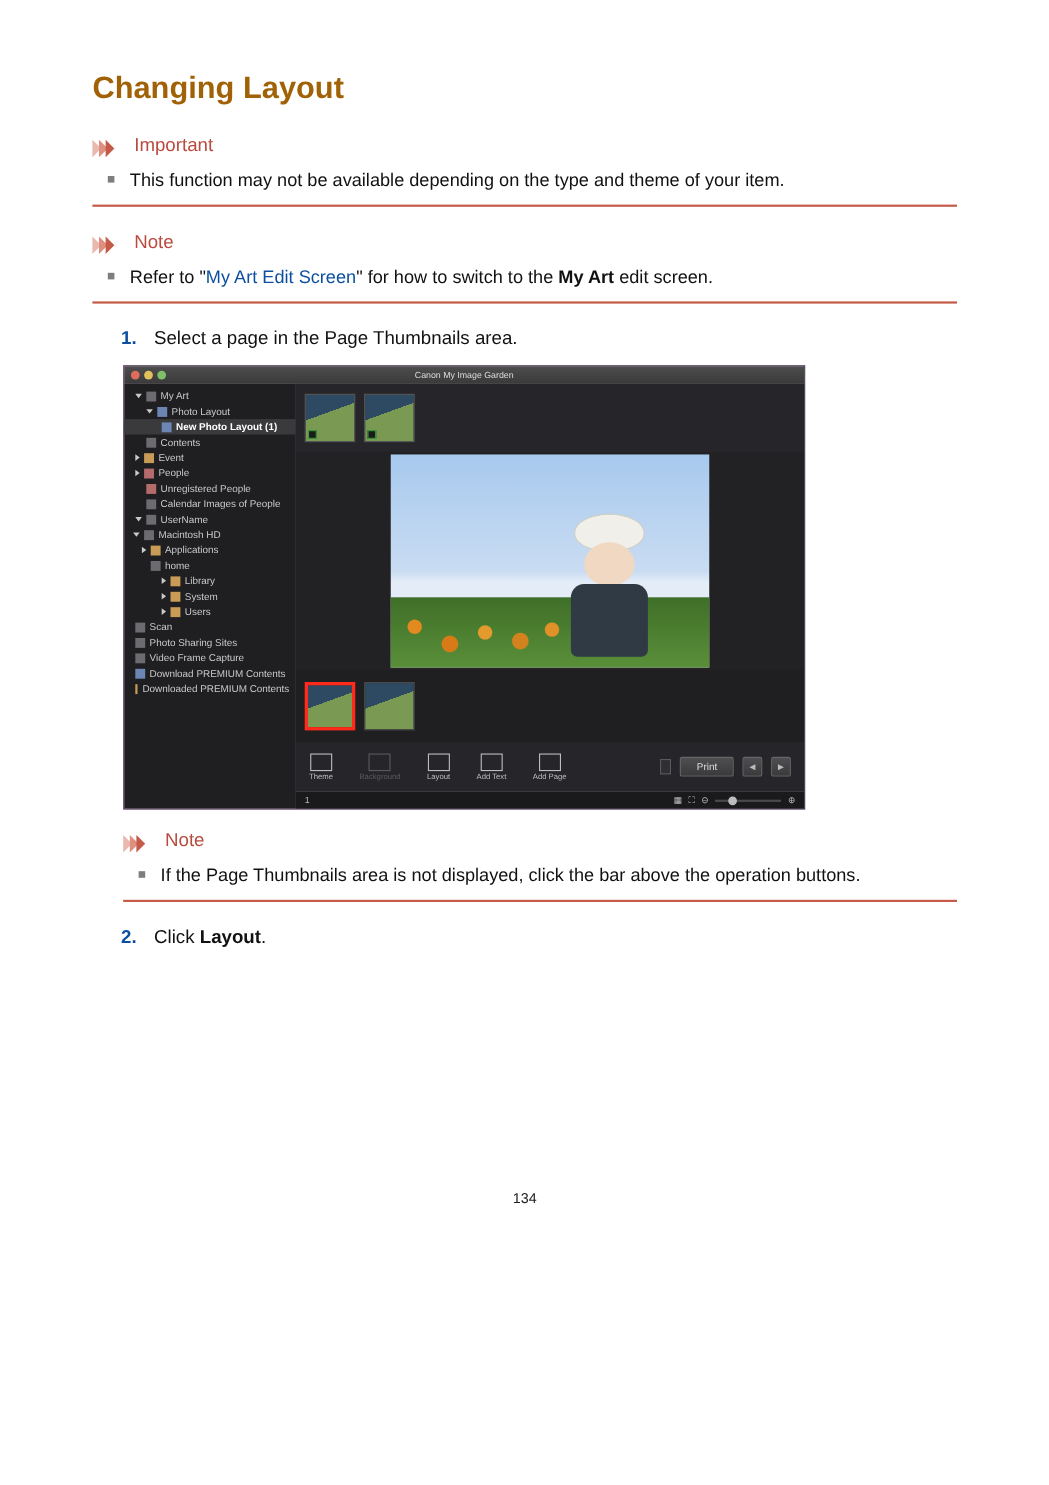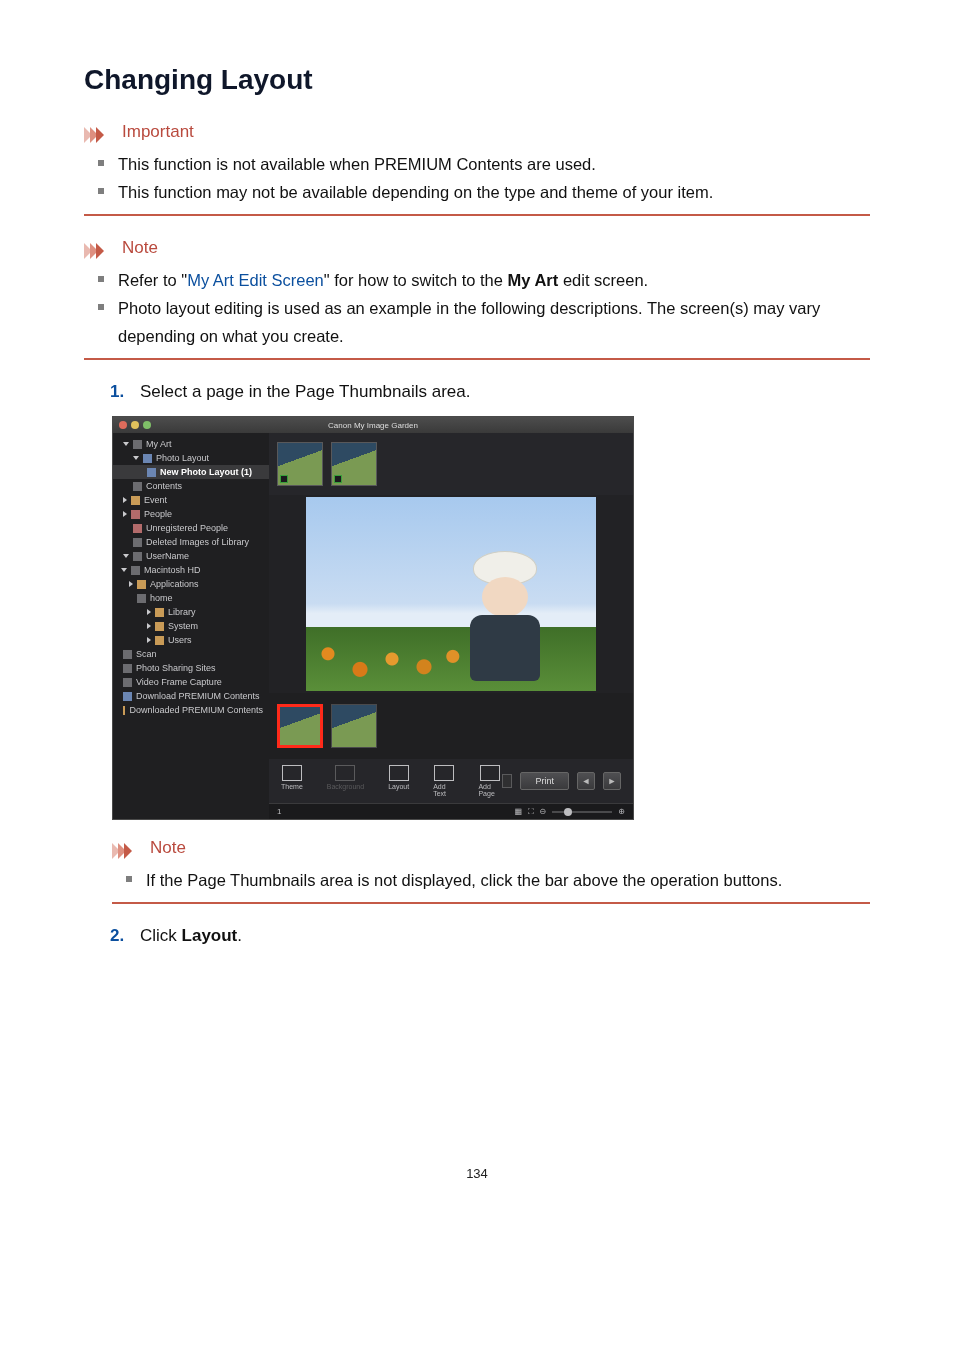--- a/index.html
+++ b/index.html
@@ -7,21 +7,21 @@
     margin: 0;
     padding: 0;
     font-family: Arial, Helvetica, sans-serif;
     background: #fff;
     width: 954px;
   }
   .page {
     padding: 64px 84px 40px 84px;
   }
   h1 {
-    color: #0f172a;
+    color: #a16207;
     font-size: 28px;
     font-weight: bold;
     margin: 0 0 26px 0;
   }
   .intro {
     font-size: 16.5px;
     color: #111;
     margin-bottom: 26px;
     line-height: 1.55;
   }
@@ -84,21 +84,21 @@
     margin-bottom: 14px;
   }
   .step-num {
     color: #0b4f9e;
     font-weight: bold;
     font-size: 17px;
     min-width: 20px;
   }
   
   .shot {
-    width: 522px;
+    width: 620px;
     height: 404px;
     background: #f0abfc;
     border: 1px solid #4a4a4a;
     margin: 4px 12px 18px 2px;
     display: flex;
     flex-direction: column;
     font-family: "Helvetica Neue", Arial, sans-serif;
   }
   .shot-titlebar {
     height: 16px;
@@ -170,36 +170,34 @@
   <h1>Changing Layout</h1>
 
 
   <div class="callout-head">
     <span class="chevrons-icon">
       <span class="chev c1"></span><span class="chev c2"></span><span class="chev c3"></span>
     </span>
     <span>Important</span>
   </div>
   <ul class="callout-list">
-    <li>This function is not available when PREMIUM Contents are used.</li>
     <li>This function may not be available depending on the type and theme of your item.</li>
   </ul>
   <div class="rule"></div>
 
   <div class="callout-head">
     <span class="chevrons-icon">
       <span class="chev c1"></span><span class="chev c2"></span><span class="chev c3"></span>
     </span>
     <span>Note</span>
   </div>
   <ul class="callout-list">
     <li>
       <span>Refer to "</span><span class="link">My Art Edit Screen</span><span>" for how to switch to the </span><b>My Art</b><span> edit screen.</span>
     </li>
-    <li>Photo layout editing is used as an example in the following descriptions. The screen(s) may vary depending on what you create.</li>
   </ul>
   <div class="rule"></div>
 
   <ol class="steps">
     <li>
       <div class="step-line">
         <span class="step-num">1.</span>
         <span>Select a page in the Page Thumbnails area.</span>
       </div>
 
@@ -239,21 +237,21 @@
                 <span class="tr"></span>
                 <span class="ico rd"></span>
                 <span>People</span>
               </div>
             <div class="side-item" style="padding-left:20px">
                 <span class="ico rd"></span>
                 <span>Unregistered People</span>
               </div>
             <div class="side-item" style="padding-left:20px">
                 <span class="ico"></span>
-                <span>Deleted Images of Library</span>
+                <span>Calendar Images of People</span>
               </div>
             <div class="side-item">
                 <span class="tw"></span>
                 <span class="ico"></span>
                 <span>UserName</span>
               </div>
             <div class="side-item" style="padding-left:8px">
                 <span class="tw"></span>
                 <span class="ico"></span>
                 <span>Macintosh HD</span>

